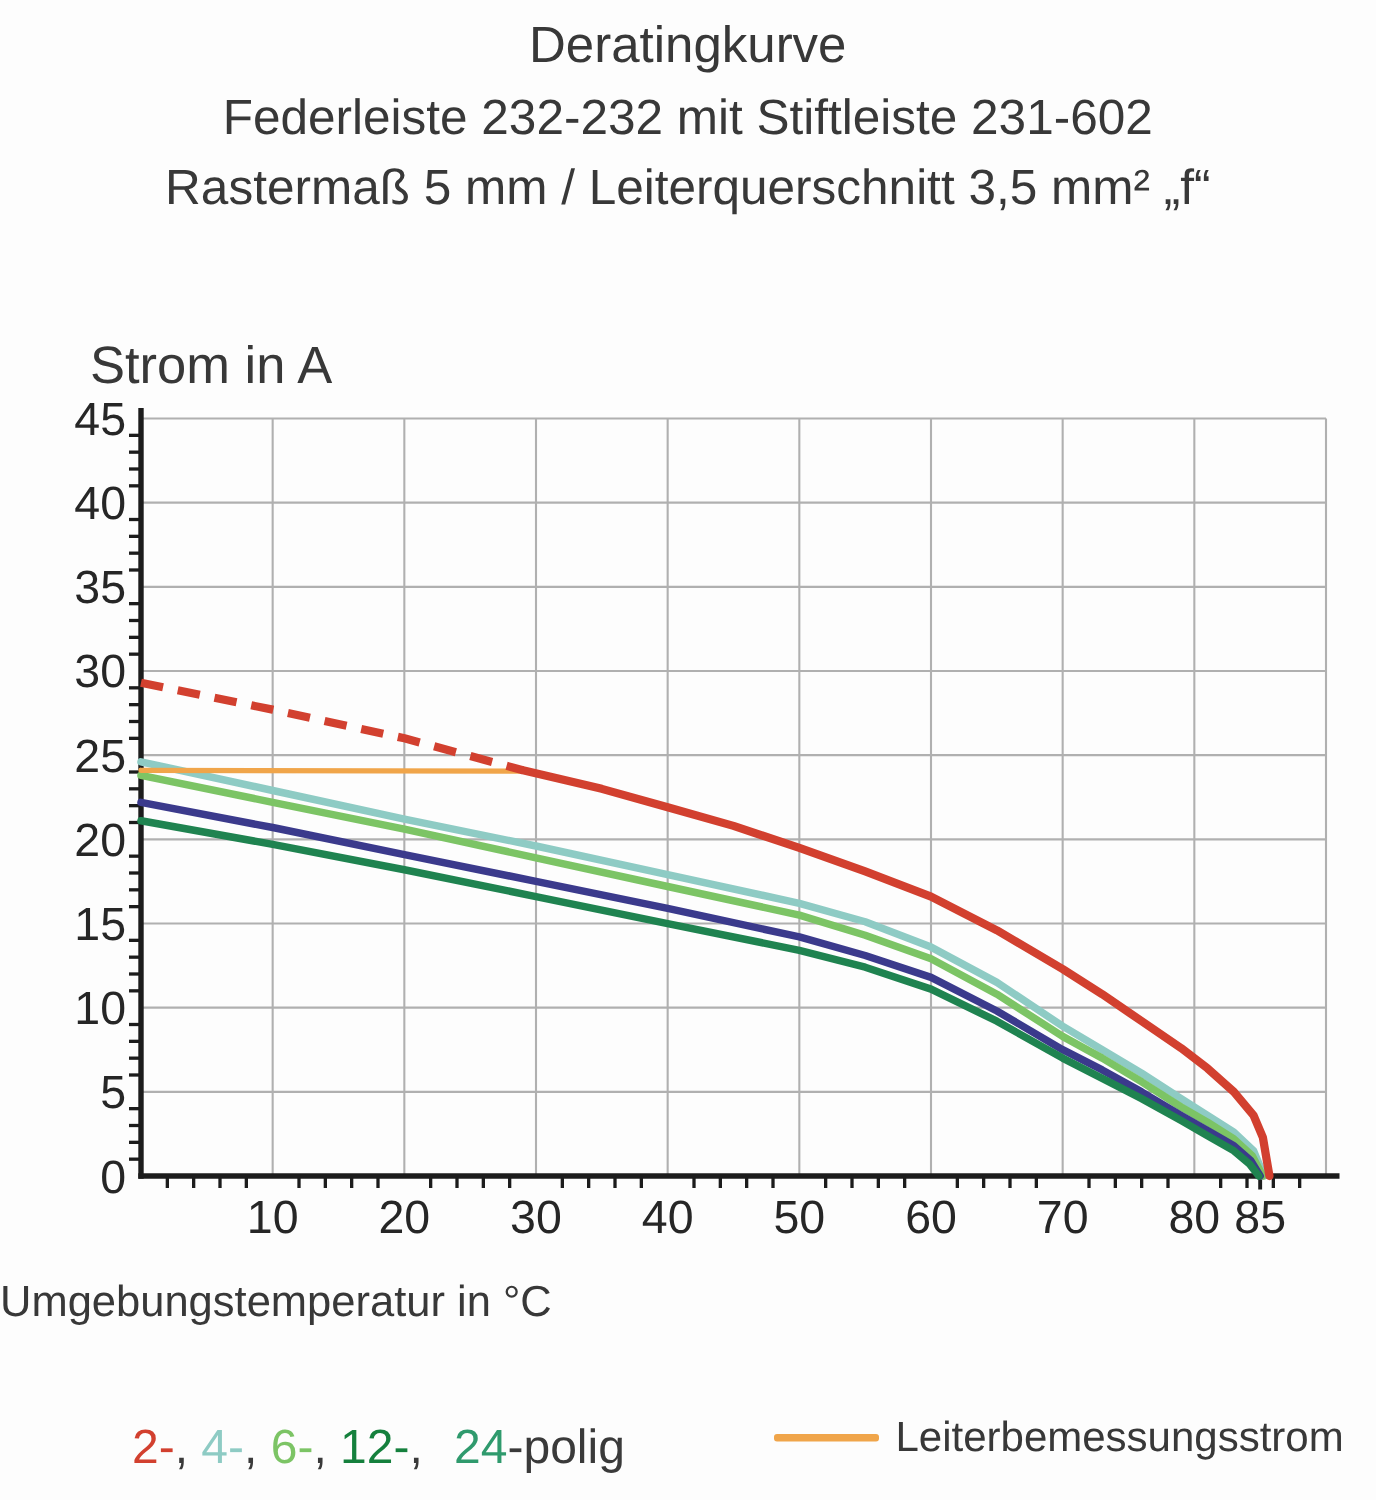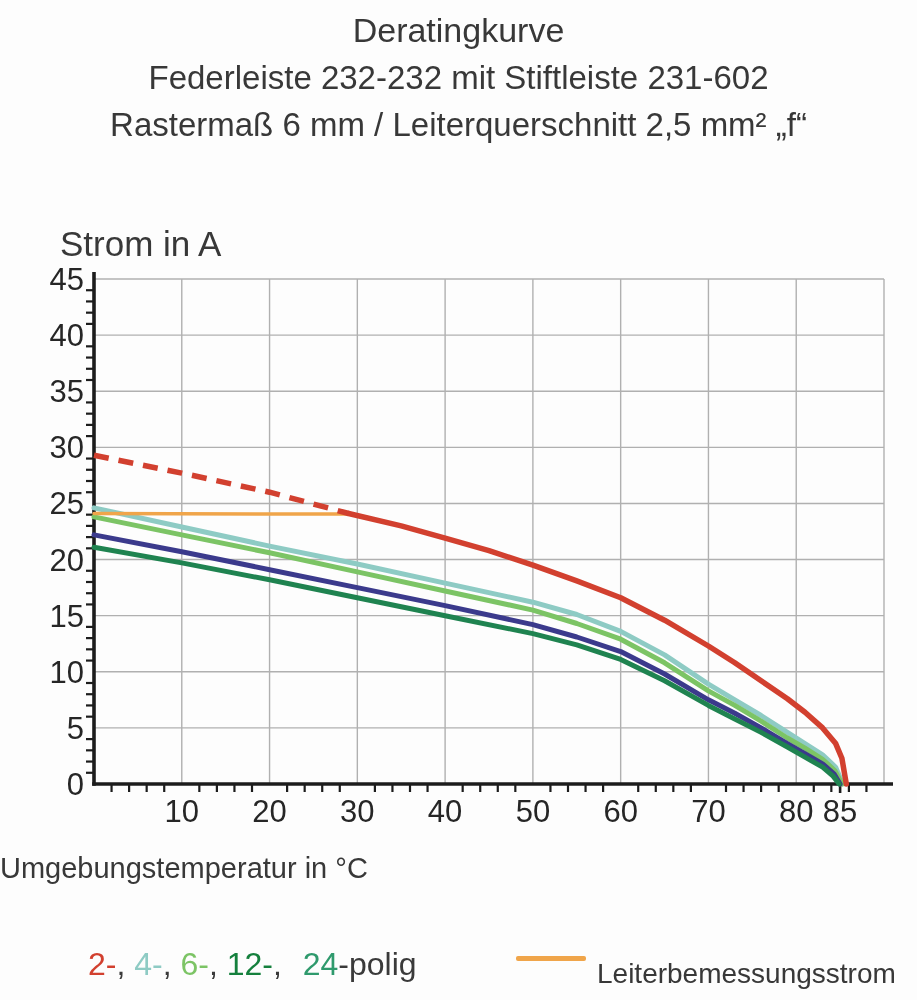--- a/index.html
+++ b/index.html
@@ -10,29 +10,29 @@
   }
   .title-block{position:absolute;left:0;top:6px;width:917px;text-align:center;}
   .title-line1{font-size:34px;line-height:48px;}
   .title-line{font-size:33px;line-height:47px;}
   .axis-title{position:absolute;color:#383838;}
   .y-axis-title{left:60px;top:224px;font-size:35px;}
   .x-axis-title{left:0;top:852px;width:881px;text-align:left;font-size:29px;}
   .chart-svg{position:absolute;left:0;top:0;}
   .poles-legend{position:absolute;left:88px;top:946px;font-size:32px;color:#3a3a3a;white-space:nowrap;}
   .rated-legend-swatch{position:absolute;left:516px;top:956px;width:70px;height:5px;border-radius:2px;}
-  .rated-legend-label{position:absolute;left:597px;top:942px;font-size:28px;color:#383838;white-space:nowrap;margin-top:16px;}
+  .rated-legend-label{position:absolute;left:597px;top:942px;font-size:28px;color:#383838;white-space:nowrap;}
 </style>
 </head>
 <body>
 
 <div class="title-block">
   <div class="title-line1">Deratingkurve</div>
   <div class="title-line">Federleiste 232-232 mit Stiftleiste 231-602</div>
-  <div class="title-line">Rastermaß 6 mm / Leiterquerschnitt 2,5 mm² „f“</div>
+  <div class="title-line">Rastermaß 5 mm / Leiterquerschnitt 3,5 mm² „f“</div>
 </div>
 
 <div class="axis-title y-axis-title">Strom in A</div>
 
 <svg class="chart-svg" width="917" height="1000" viewBox="0 0 917 1000" aria-hidden="true">
   <g id="g-grid">
       <line x1="94" y1="279" x2="94" y2="784" stroke="#b0b0b0" stroke-width="1.4"></line>
       <line x1="181.77777777777777" y1="279" x2="181.77777777777777" y2="784" stroke="#b0b0b0" stroke-width="1.4"></line>
       <line x1="269.55555555555554" y1="279" x2="269.55555555555554" y2="784" stroke="#b0b0b0" stroke-width="1.4"></line>
       <line x1="357.3333333333333" y1="279" x2="357.3333333333333" y2="784" stroke="#b0b0b0" stroke-width="1.4"></line>

